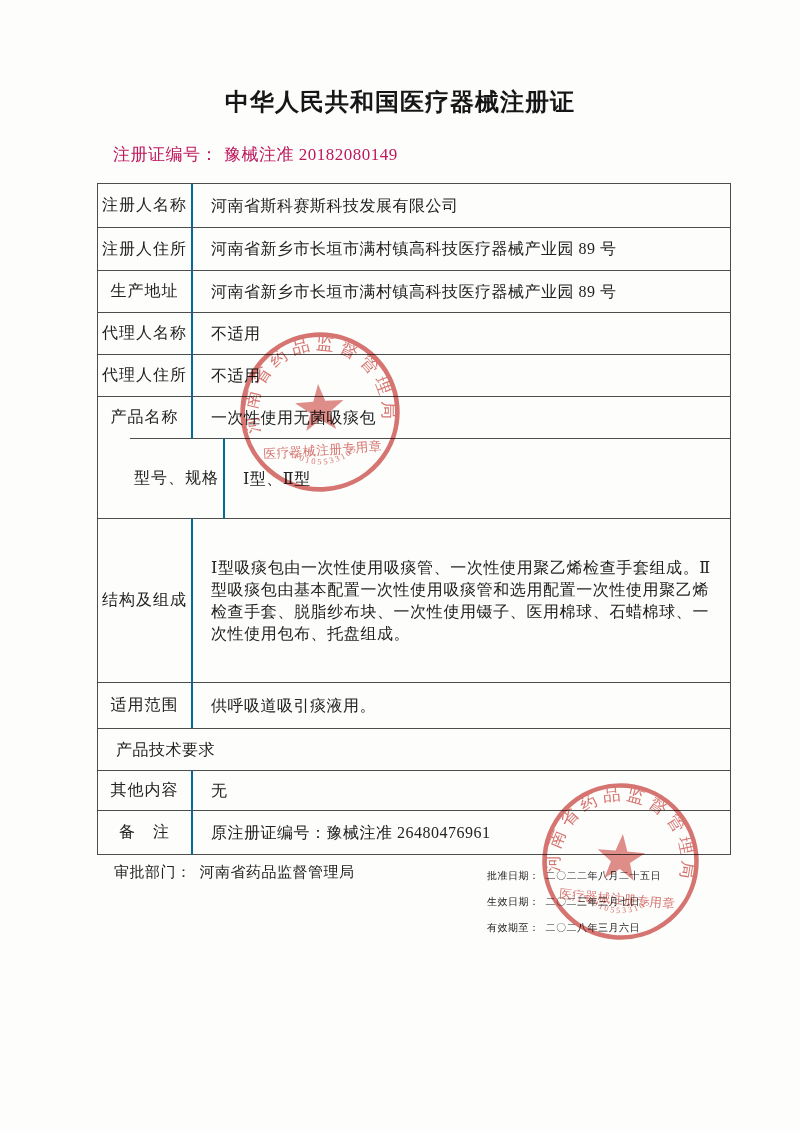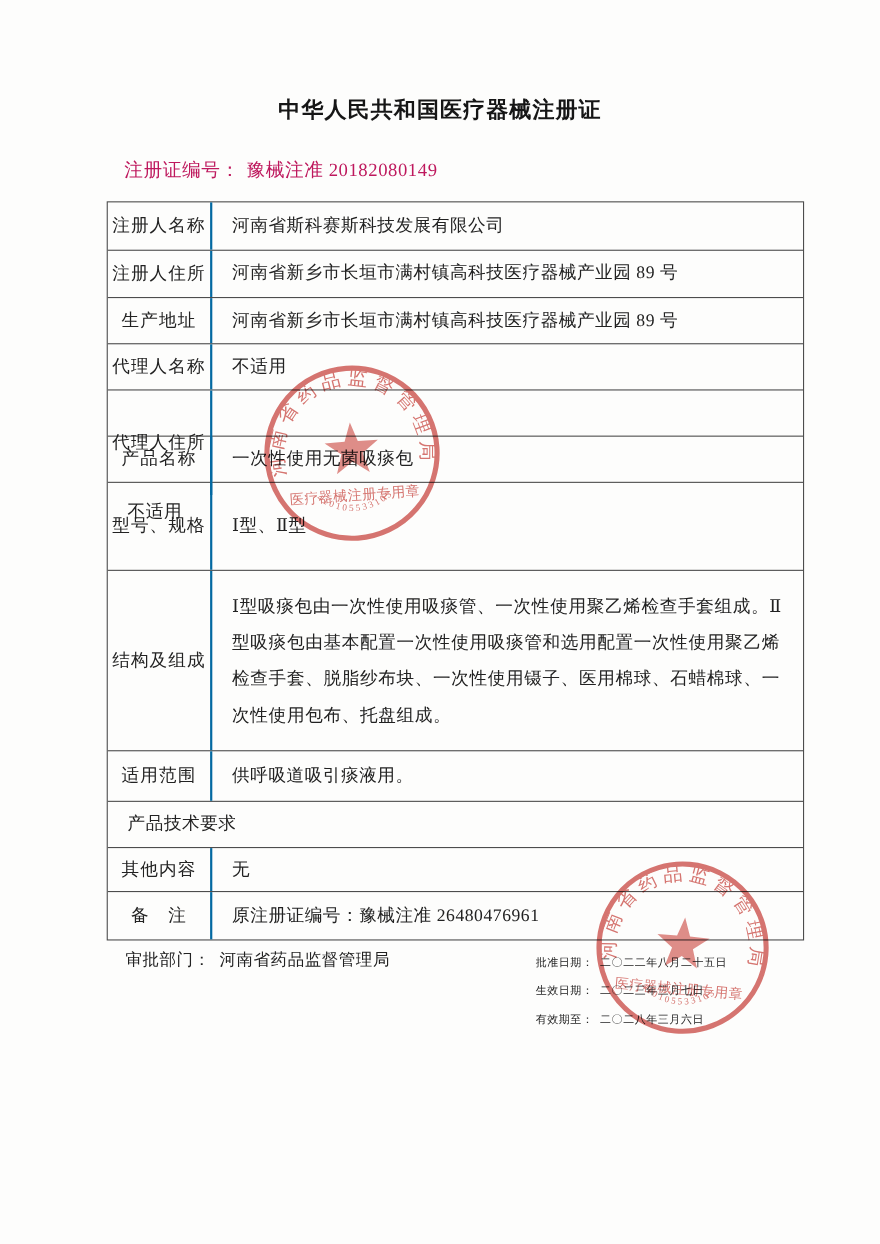--- a/index.html
+++ b/index.html
@@ -8,21 +8,21 @@
     background:#fdfdfc;
     font-family:"Liberation Serif","DejaVu Serif",serif;
     color:#222;
     position:relative;
     overflow:hidden;
   }
   .page{position:absolute;inset:0;}
   .title{
     position:absolute;left:0;top:86px;width:100%;
     text-align:center;margin:0;
-    font-size:20px;font-weight:bold;letter-spacing:1px;color:#161616;
+    font-size:24px;font-weight:bold;letter-spacing:1px;color:#161616;
   }
   .reg-line{
     position:absolute;left:113px;top:143px;
     font-size:17px;color:#be185d;letter-spacing:0.5px;
   }
   .reg-line .lbl{margin-right:6px;}
 
   .cert-table{
     position:absolute;left:97px;top:183px;width:634px;
     border:1px solid #4d4d4d;
@@ -37,21 +37,21 @@
     font-size:16px;color:#222;text-align:center;
     border-right:2px solid #0369a1;box-sizing:border-box;
     letter-spacing:1px;
   }
   .row-value{
     flex:1;display:flex;align-items:center;
     padding:4px 12px 4px 18px;
     font-size:16px;color:#222;line-height:1.45;
     box-sizing:border-box;letter-spacing:0.5px;
   }
-  .row-value.multiline{line-height:33px;letter-spacing:0.6px;justify-content:center;}
+  .row-value.multiline{line-height:22px;letter-spacing:0.6px;justify-content:center;}
 
   .footer-dept{
     position:absolute;left:114px;top:863px;
     font-size:15px;color:#222;letter-spacing:0.5px;
   }
   .footer-dept .lbl{margin-right:8px;}
   .footer-dates{
     position:absolute;left:487px;top:863px;
     font-size:10px;color:#222;letter-spacing:0.5px;
   }
@@ -97,33 +97,33 @@
         <div class="row-value">
           <span>河南省新乡市长垣市满村镇高科技医疗器械产业园 89 号</span>
         </div>
       </div>
       <div class="row" style="height: 42px;">
         <div class="row-label">代理人名称</div>
         <div class="row-value">
           <span>不适用</span>
         </div>
       </div>
-      <div class="row" style="height: 42px; flex-direction: column;">
+      <div class="row" style="height: 42px;">
         <div class="row-label">代理人住所</div>
         <div class="row-value">
           <span>不适用</span>
         </div>
       </div>
       <div class="row" style="height: 42px;">
         <div class="row-label">产品名称</div>
         <div class="row-value">
           <span>一次性使用无菌吸痰包</span>
         </div>
       </div>
-      <div class="row" style="height: 80px;">
+      <div class="row" style="height: 80px; margin-left: 32px;">
         <div class="row-label">型号、规格</div>
         <div class="row-value">
           <span>Ⅰ型、Ⅱ型</span>
         </div>
       </div>
       <div class="row" style="height: 164px;">
         <div class="row-label">结构及组成</div>
         <div class="row-value multiline">
           <span>Ⅰ型吸痰包由一次性使用吸痰管、一次性使用聚乙烯检查手套组成。Ⅱ型吸痰包由基本配置一次性使用吸痰管和选用配置一次性使用聚乙烯检查手套、脱脂纱布块、一次性使用镊子、医用棉球、石蜡棉球、一次性使用包布、托盘组成。</span>
         </div>

